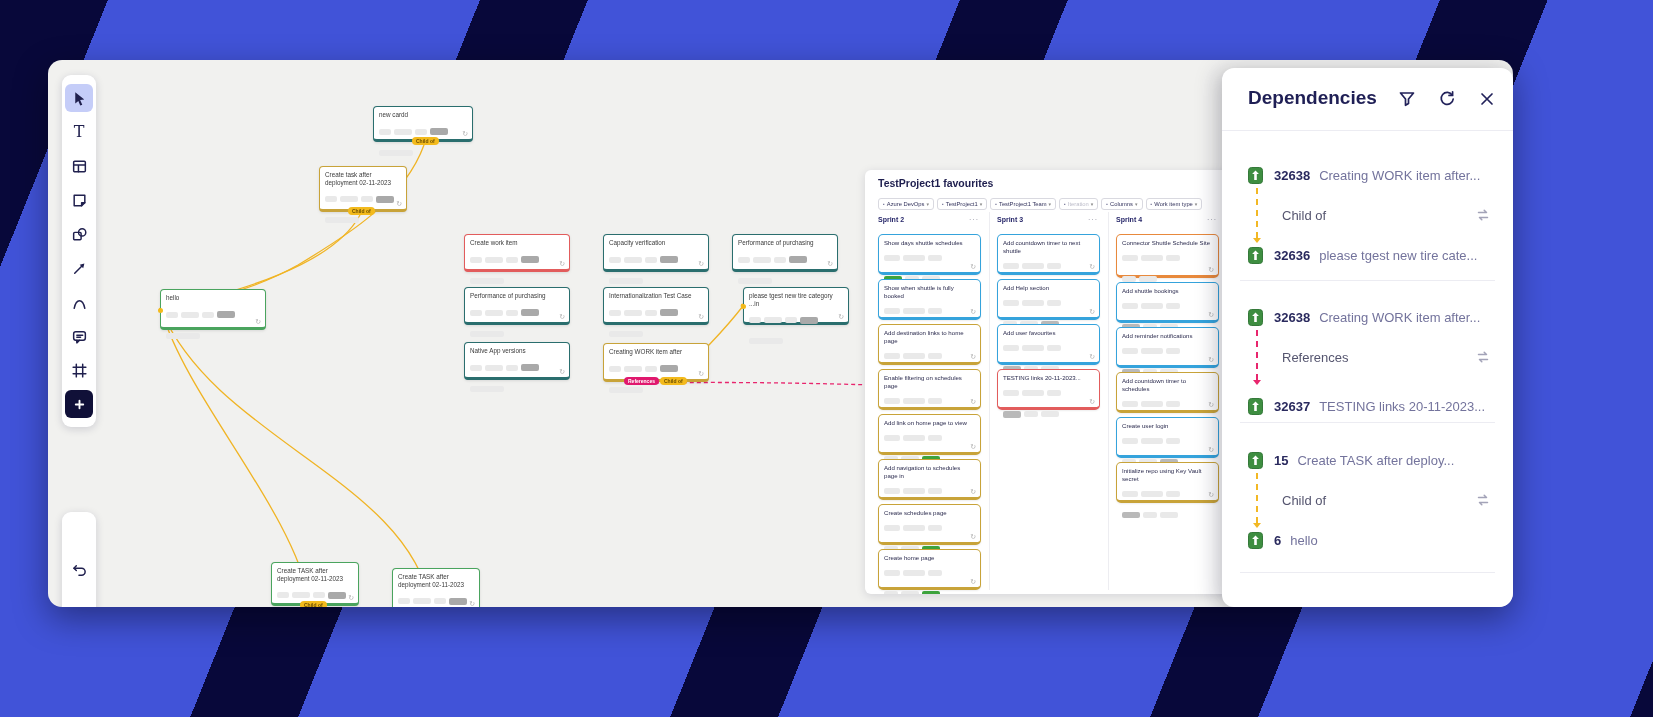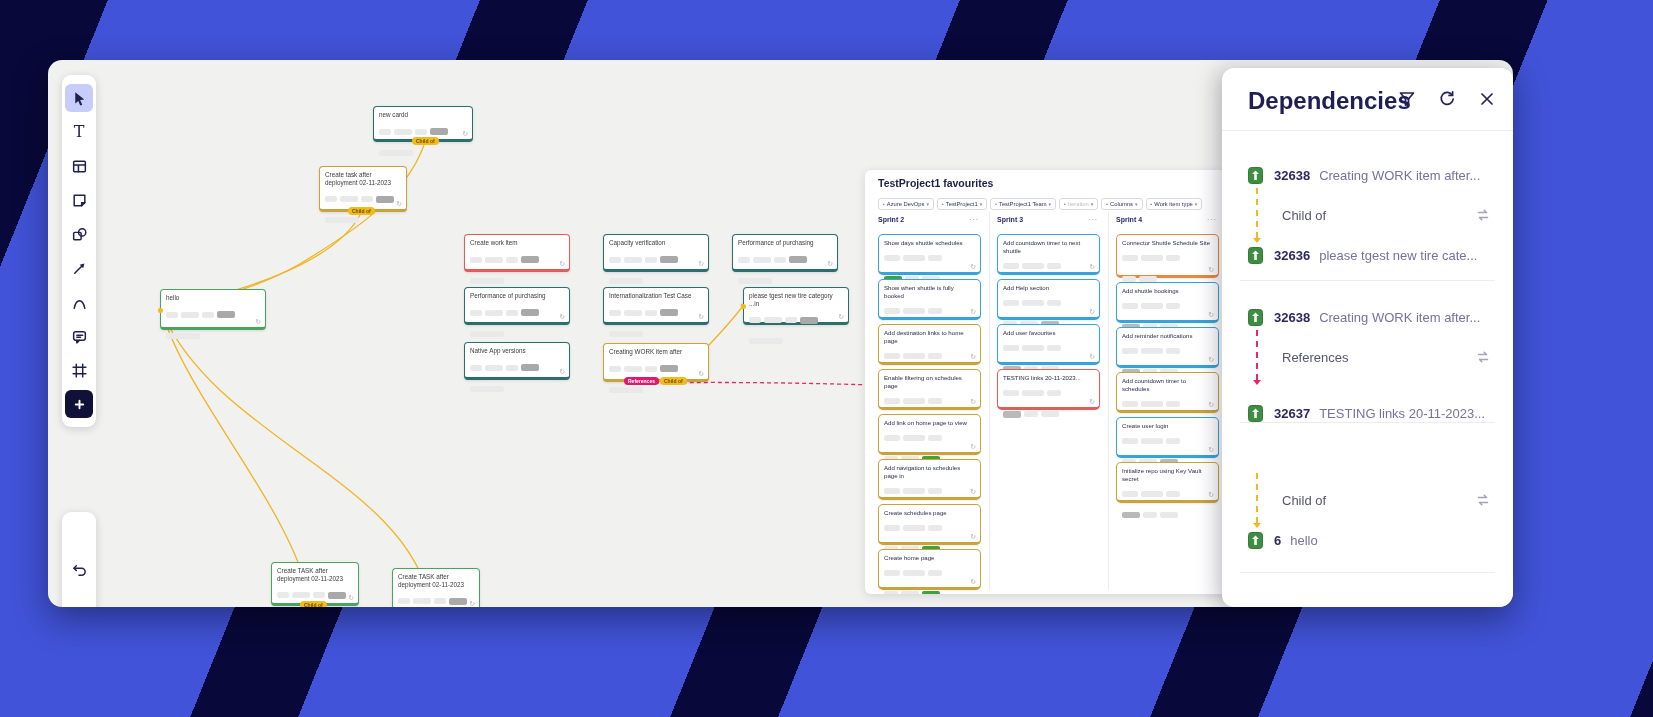--- a/index.html
+++ b/index.html
@@ -70,21 +70,21 @@
   .kcard {
     position:absolute; background:#fff; border-radius:5px; padding:4px 5px;
     box-shadow:0 1px 2px rgba(0,0,0,.07);
   }
   .kcard .ttl { font-size:6.1px; color:#2b2b4e; line-height:1.25; margin-bottom:2px; max-height:16px; overflow:hidden; }
   
   #deps {
     position:absolute; left:1174px; top:8px; width:291px; height:539px; background:#fff;
     border-radius:12px; z-index:30; box-shadow:-8px 0 22px rgba(20,20,60,.14), 0 6px 20px rgba(0,0,0,.16);
   }
-  #deps .dtitle { position:absolute; left:26px; top:19px; font-size:24px; font-weight:700; color:#1f1f55; }
+  #deps .dtitle { position:absolute; left:26px; top:19px; font-size:19px; font-weight:700; color:#1f1f55; }
   .hicon { position:absolute; top:22px; width:18px; height:18px; cursor:pointer; }
   .hicon svg { width:18px; height:18px; stroke:#22225a; stroke-width:1.7; fill:none; stroke-linecap:round; stroke-linejoin:round; }
   .hdiv { position:absolute; left:0; right:0; top:62px; height:1px; background:#ececf2; }
   .gdiv { position:absolute; left:18px; right:18px; height:1px; background:#ececf2; }
   .dep-row { position:absolute; left:26px; right:14px; height:20px; display:flex; align-items:center; cursor:pointer; }
   .dep-row .wicon { width:15px; height:17px; margin-right:11px; flex:none; }
   .dep-row .did { font-size:13px; font-weight:700; color:#2a2a5e; margin-right:9px; }
   .dep-row .dtt { font-size:13px; color:#73739c; white-space:nowrap; overflow:hidden; }
   .rel-row { position:absolute; left:60px; right:14px; height:20px; display:flex; align-items:center; }
   .rel-row .rlabel { font-size:13px; color:#55556f; }
@@ -472,27 +472,35 @@
         <div class="darrow pink" style="left: 31px; top: 200px;">
           <div class="dline" style="height: 50px;"></div>
           <div class="dhead"></div>
         </div>
         <div class="rel-row" style="top: 217px;">
           <span class="rlabel">References</span>
         </div>
         <div class="swapico" style="top: 219px;"><svg viewBox="0 0 16 16">
             <path d="M3.5 5.5 h8 M11.5 5.5 l-2.3 -2.3 M12.5 10.5 h-8 M4.5 10.5 l2.3 2.3"></path>
           </svg></div>
-        <div class="dep-row" style="top: 273px;">
+        <div class="dep-row" style="top: 266px;">
           <span class="wicon"><svg viewBox="0 0 15 17" width="15" height="17">
               <rect x="0.5" y="0.5" width="14" height="16" rx="3" fill="#3e8e41" stroke="#35793a"></rect>
               <path d="M7.5 3.5 l3.4 3.4 h-2.1 v6.2 h-2.6 v-6.2 h-2.1 Z" fill="#fff"></path>
             </svg></span>
           <span class="did">32637</span>
           <span class="dtt">TESTING links 20-11-2023...</span>
+        </div>
+        <div class="dep-row" style="top: 320px;">
+          <span class="wicon"><svg viewBox="0 0 15 17" width="15" height="17">
+              <rect x="0.5" y="0.5" width="14" height="16" rx="3" fill="#3e8e41" stroke="#35793a"></rect>
+              <path d="M7.5 3.5 l3.4 3.4 h-2.1 v6.2 h-2.6 v-6.2 h-2.1 Z" fill="#fff"></path>
+            </svg></span>
+          <span class="did">15</span>
+          <span class="dtt">Create TASK after deploy...</span>
         </div>
         <div class="darrow" style="left: 31px; top: 343px;">
           <div class="dline" style="height: 50px;"></div>
           <div class="dhead"></div>
         </div>
         <div class="rel-row" style="top: 360px;">
           <span class="rlabel">Child of</span>
         </div>
         <div class="swapico" style="top: 362px;"><svg viewBox="0 0 16 16">
             <path d="M3.5 5.5 h8 M11.5 5.5 l-2.3 -2.3 M12.5 10.5 h-8 M4.5 10.5 l2.3 2.3"></path>

